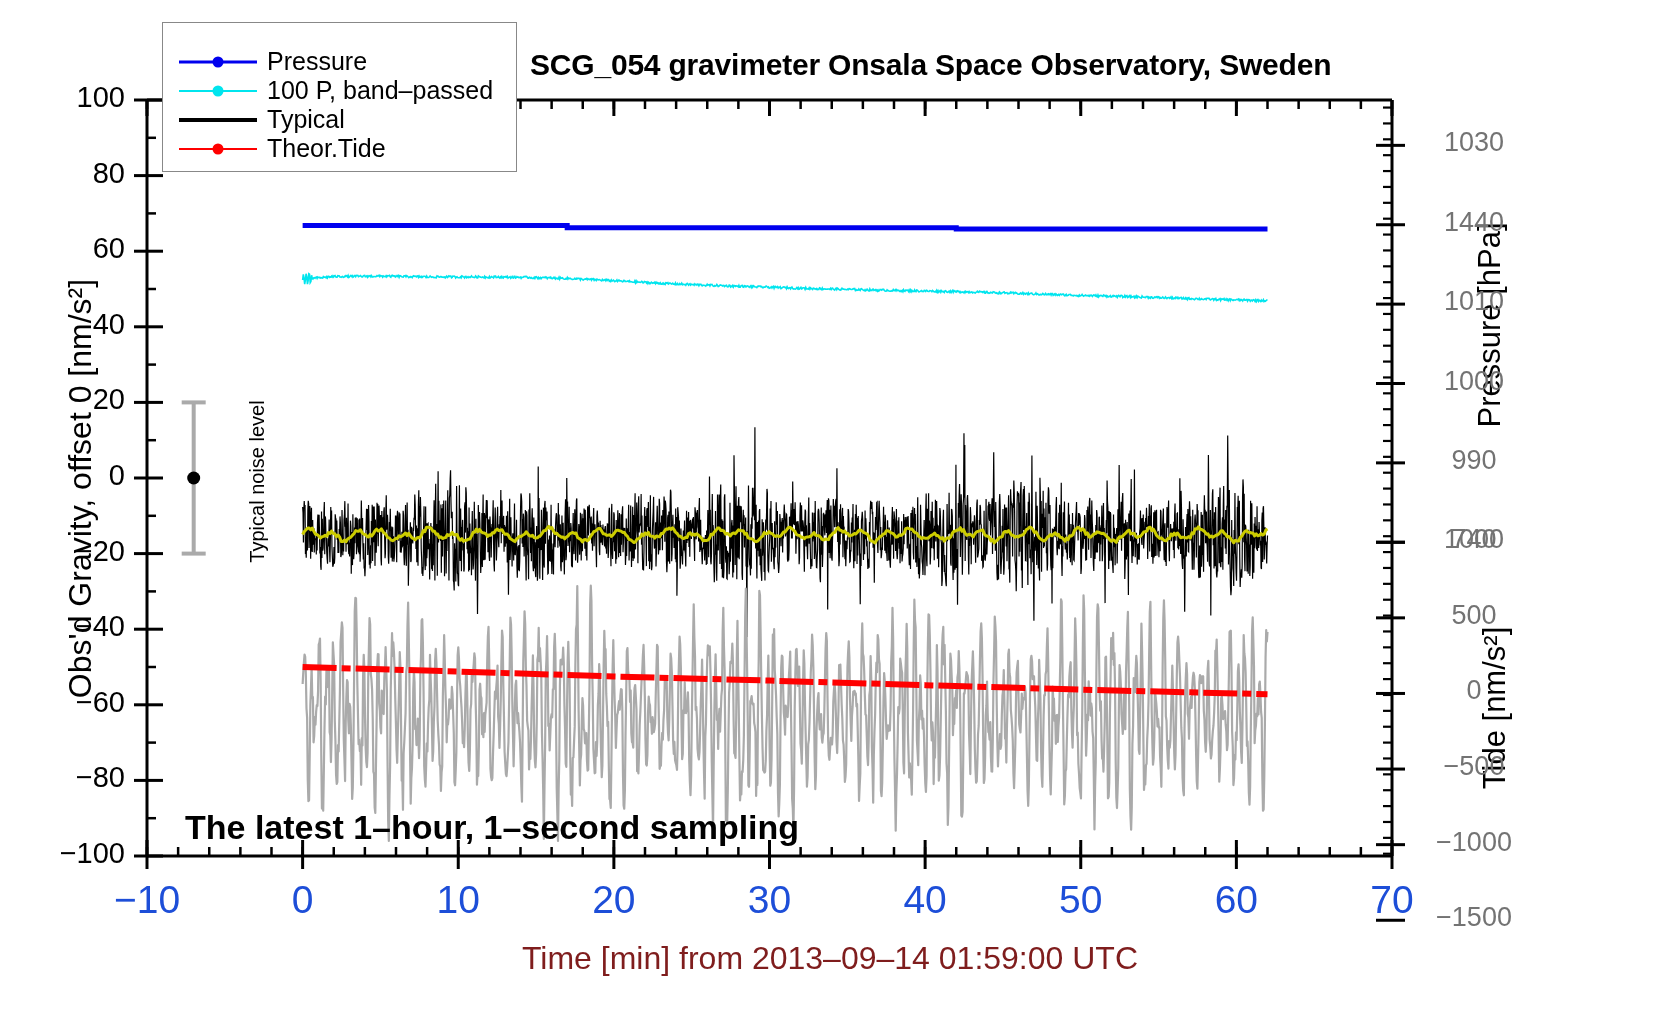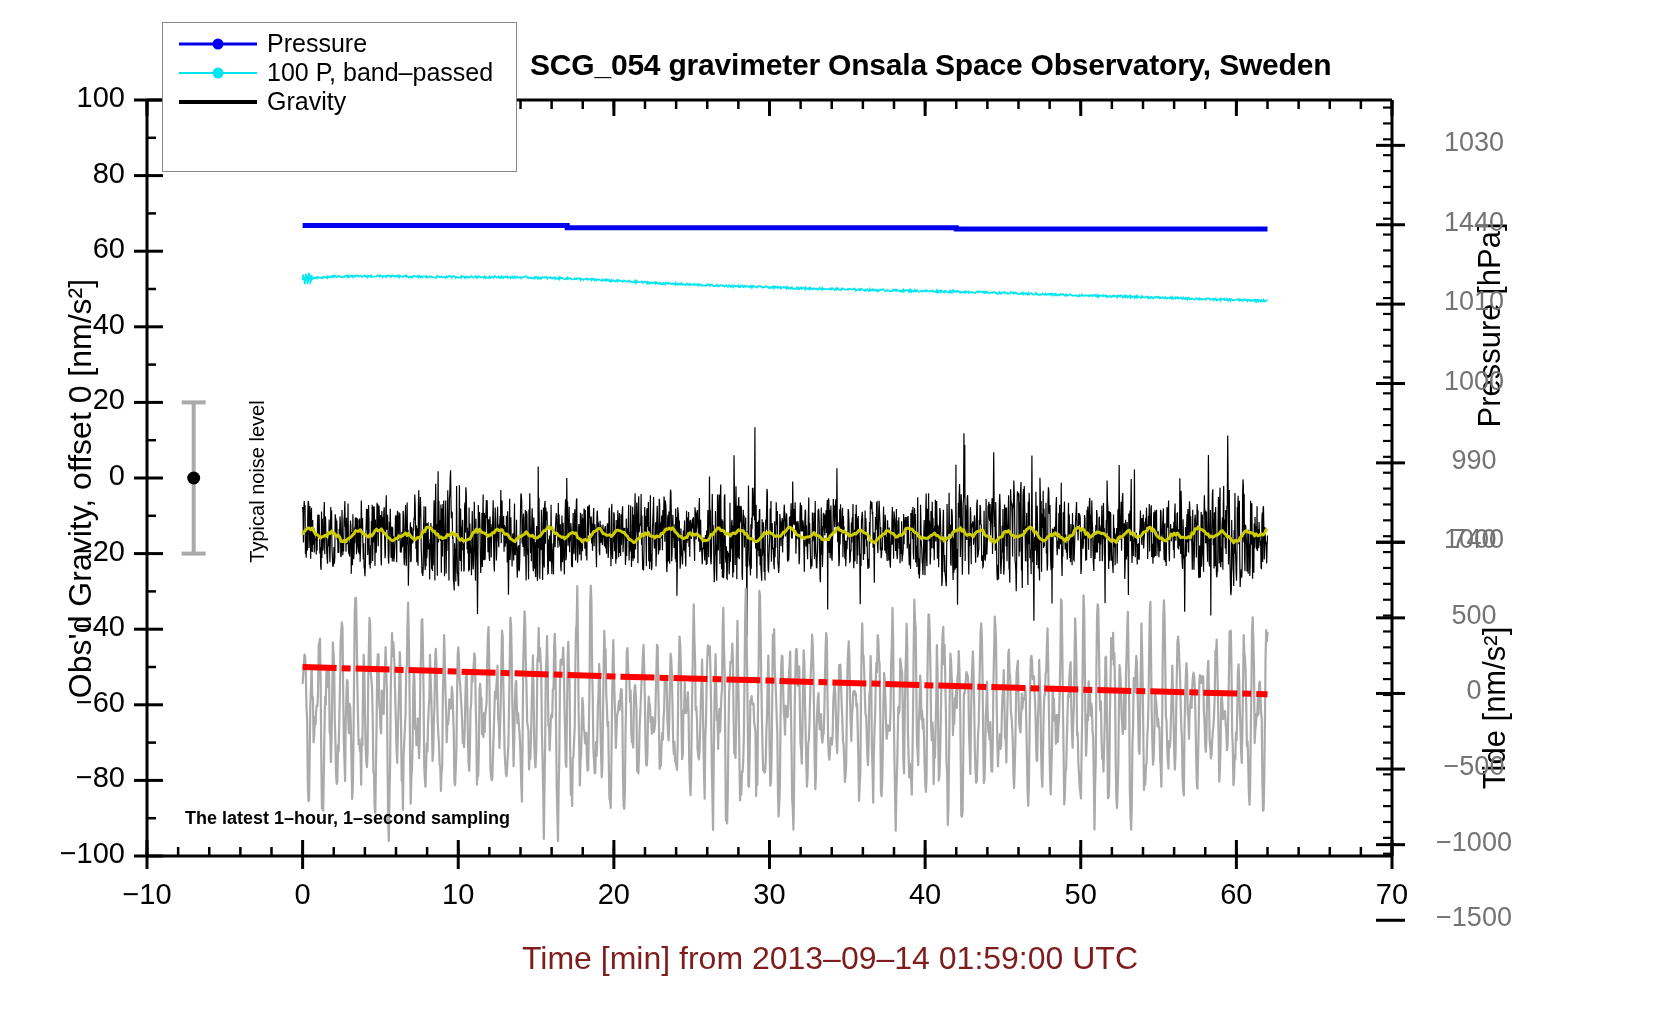--- a/index.html
+++ b/index.html
@@ -83,34 +83,34 @@
   }
   .ytick-right {
     width: 120px;
     text-align: center;
     font-size: 27px;
     color: #737373;
   }
   .xtick {
     width: 100px;
     text-align: center;
-    font-size: 29px;
-    color: #000000;
+    font-size: 39px;
+    color: #1d4ed8;
   }
 
   
   #legend {
     left: 162px;
     top: 22px;
     width: 355px;
     height: 150px;
     background: #ffffff;
     border: 1.5px solid #888888;
     box-sizing: border-box;
-    padding: 6px 0 0 0;
+    padding: 24px 0 0 0;
   }
   .legend-row {
     height: 29px;
     display: flex;
     align-items: center;
     padding-left: 16px;
   }
   .legend-sample {
     width: 78px;
     height: 20px;
@@ -133,21 +133,21 @@
   }
   .legend-label {
     font-size: 25px;
     color: #000;
     white-space: nowrap;
     margin-left: 10px;
   }
 
   
   .plot-note {
-    font-size: 18px;
+    font-size: 34px;
     font-weight: bold;
     color: #000;
     white-space: nowrap;
   }
   #note-sampling { left: 185px; top: 808px; }
   #note-end      { left: 940px; top: 808px; }
 
   #noise-label {
     left: 137px;
     top: 470px;
@@ -426,21 +426,28 @@
       <span class="legend-sample">
         <span class="legend-line" id="lg-line-1" style="border-top: 2px solid rgb(0, 229, 238);"></span>
         <span class="legend-dot" id="lg-dot-1" style="background: rgb(0, 229, 238);"></span>
       </span>
       <span class="legend-label">100 P, band–passed</span>
     </div>
     <div class="legend-row">
       <span class="legend-sample">
         <span class="legend-line" id="lg-line-2" style="border-top: 4.5px solid rgb(0, 0, 0);"></span>
       </span>
-      <span class="legend-label">Gravity</span>
+      <span class="legend-label">Typical</span>
+    </div>
+    <div class="legend-row">
+      <span class="legend-sample">
+        <span class="legend-line" id="lg-line-4" style="border-top: 2px solid rgb(255, 0, 0);"></span>
+        <span class="legend-dot" id="lg-dot-4" style="background: rgb(255, 0, 0);"></span>
+      </span>
+      <span class="legend-label">Theor.Tide</span>
     </div>
   </div>
 
   <div class="abs" id="ytick-left-layer" style="left:0;top:0;">
       <div class="abs ytick-left" style="left: 5px; top: 81px;">100</div>
       <div class="abs ytick-left" style="left: 5px; top: 156.6px;">80</div>
       <div class="abs ytick-left" style="left: 5px; top: 232.2px;">60</div>
       <div class="abs ytick-left" style="left: 5px; top: 307.8px;">40</div>
       <div class="abs ytick-left" style="left: 5px; top: 383.4px;">20</div>
       <div class="abs ytick-left" style="left: 5px; top: 459px;">0</div>

